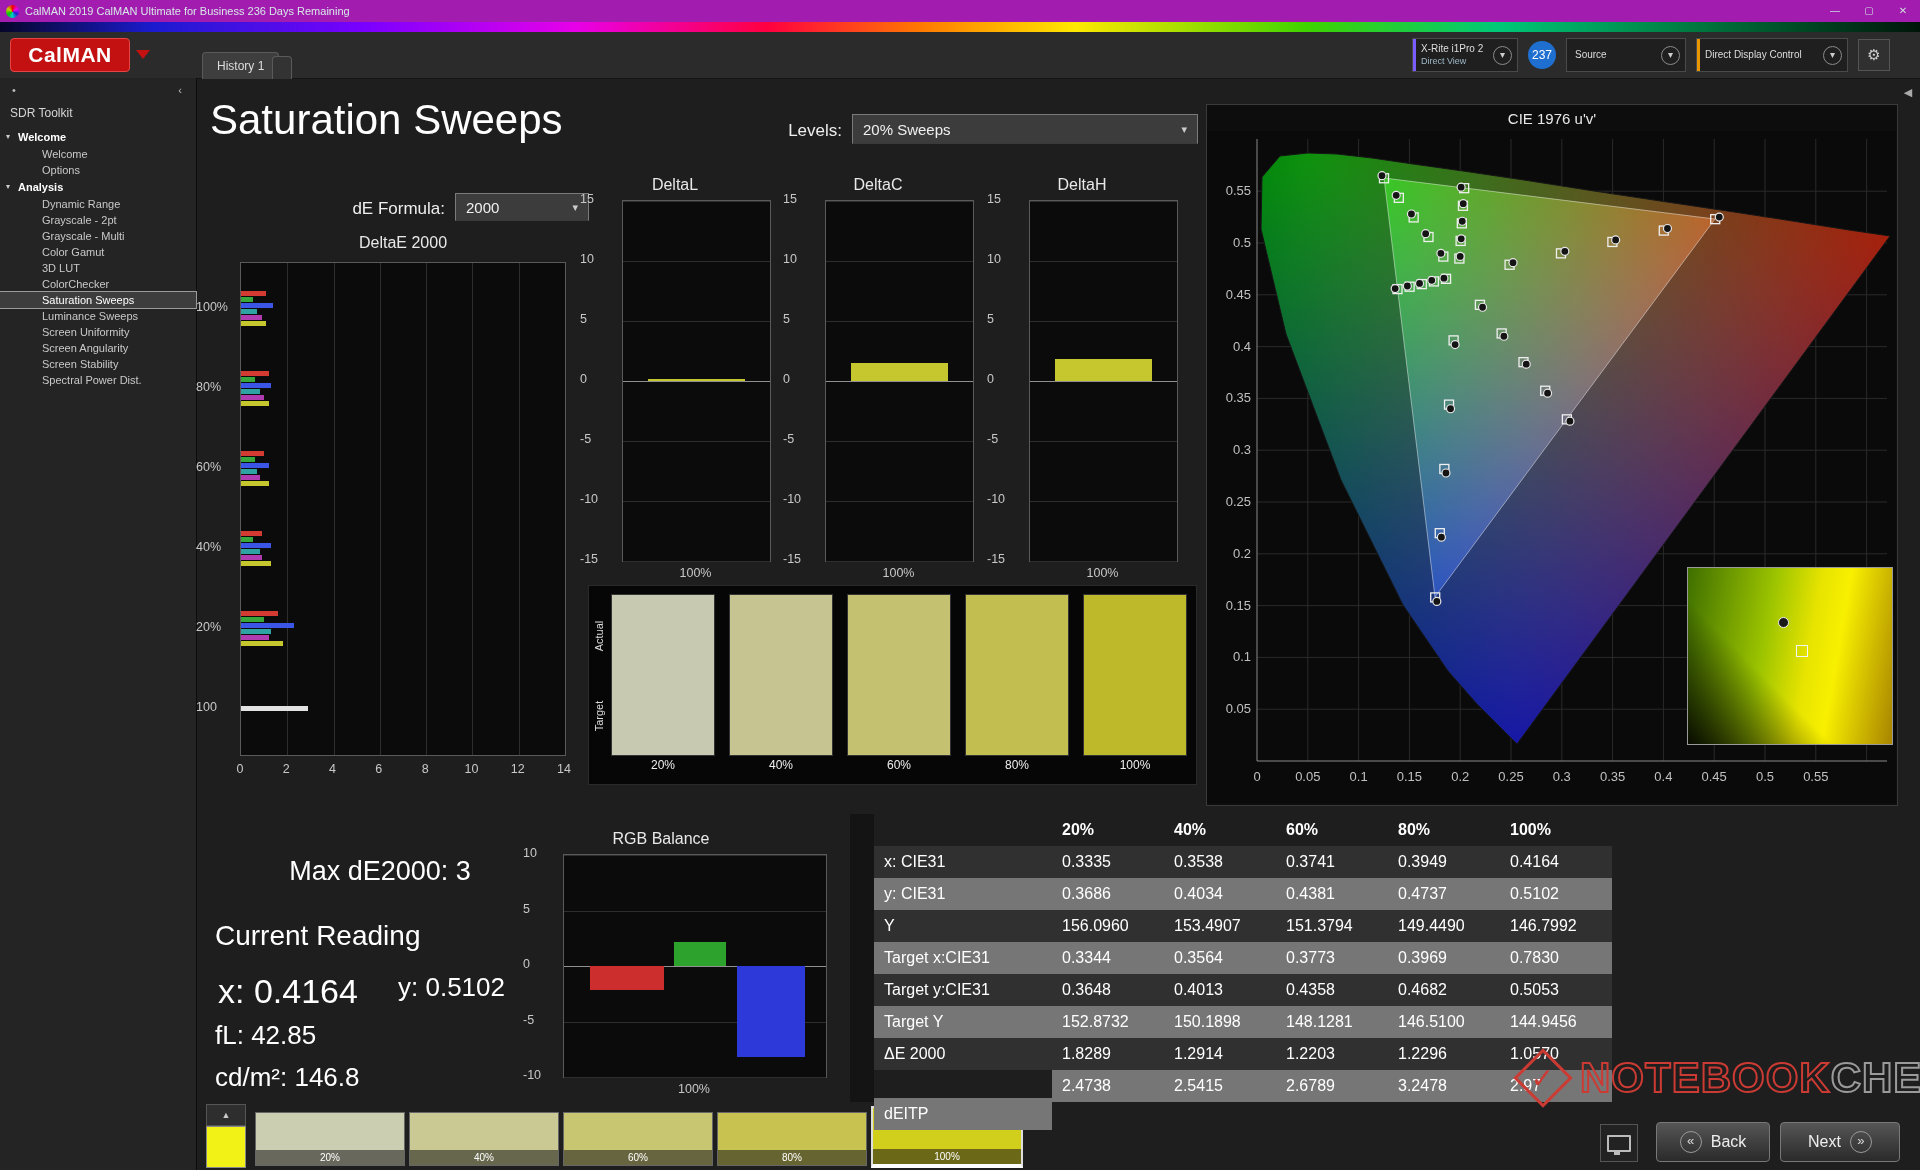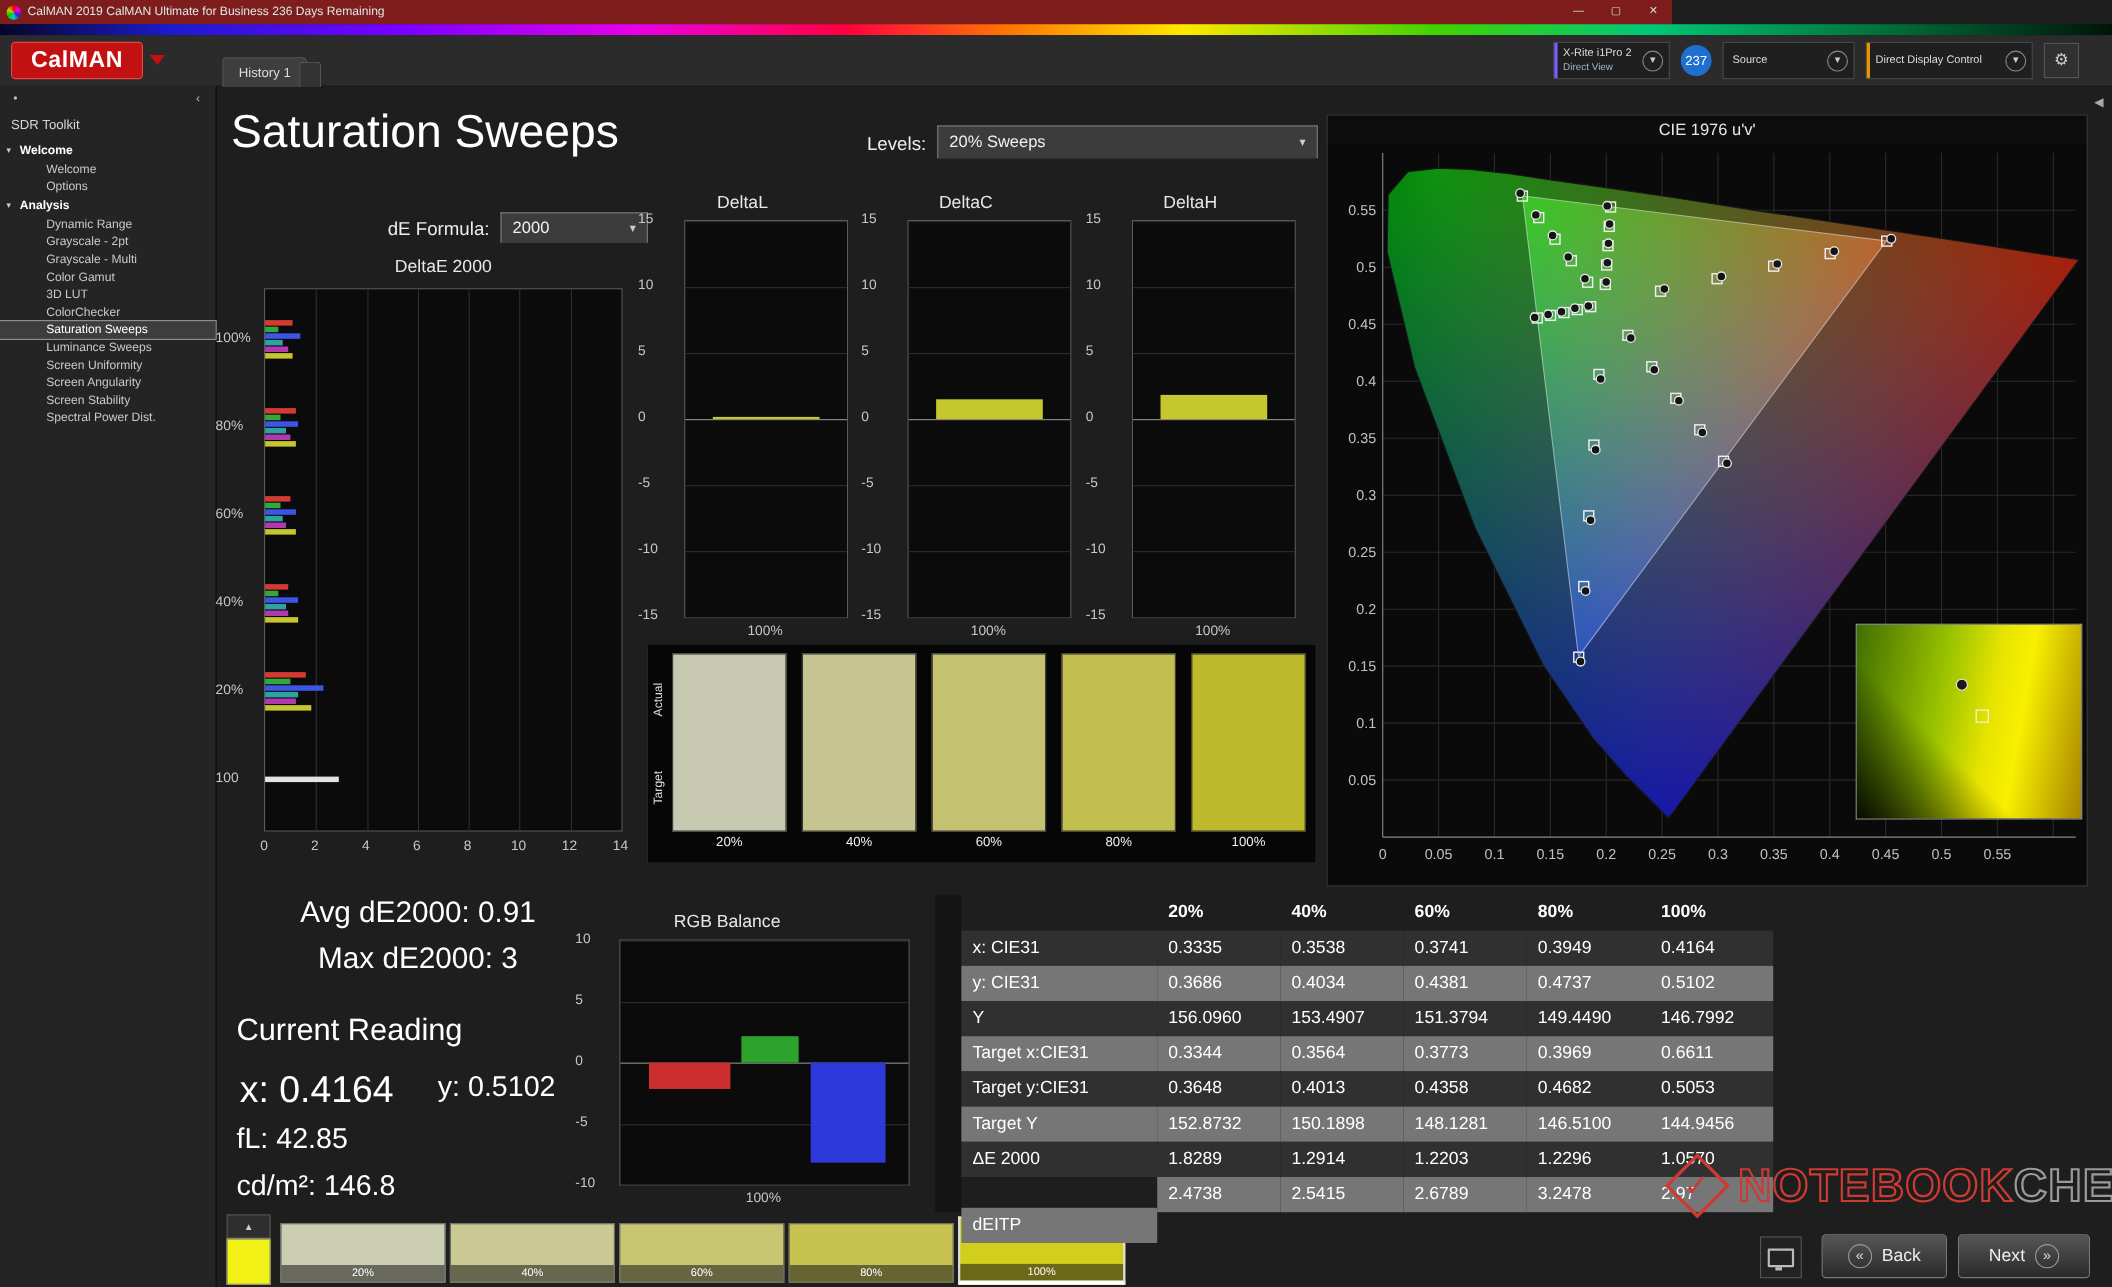--- a/index.html
+++ b/index.html
@@ -1,21 +1,21 @@
 <!DOCTYPE html>
 <html><head>
 <meta charset="utf-8">
 <style>
   html,body{margin:0;padding:0;width:1920px;height:1170px;background:#1e1e1e;overflow:hidden;
     font-family:"Liberation Sans","DejaVu Sans",sans-serif;-webkit-font-smoothing:antialiased;}
   #app{position:relative;width:1920px;height:1170px;background:#1e1e1e;}
   .abs{position:absolute;}
 
   
-  .titlebar{position:absolute;left:0;top:0;width:1520px;height:22px;background:#7f1d1d;display:flex;align-items:center;color:#d8e8e8;font-size:11px;}
+  .titlebar{position:absolute;left:0;top:0;width:1920px;height:22px;background:#a21caf;display:flex;align-items:center;color:#d8e8e8;font-size:11px;}
   .tb-logo{width:13px;height:13px;border-radius:50%;margin:0 6px 0 6px;background:conic-gradient(#e00,#e0e,#22c,#0cc,#0c0,#cc0,#e00);}
   .tb-title{flex:1;}
   .tb-btn{width:34px;text-align:center;line-height:22px;color:#cfdede;font-size:10px;}
 
   .rainbow{position:absolute;left:0;top:22px;width:1920px;height:10px;
     background:linear-gradient(90deg,#06062a 0%,#1b1bcf 8%,#7a00ff 19%,#e800e8 30%,#ff0040 40%,#ff7a00 48%,#ffe800 56%,#3fd400 68%,#00c878 78%,#007a40 88%,#001408 100%);}
 
   
   .header{position:absolute;left:0;top:32px;width:1920px;height:46px;background:#2b2b2b;border-bottom:1px solid #141414;}
   .logo-box{position:absolute;left:10px;top:6px;width:118px;height:32px;background:#c31111;border:1px solid #e54545;border-radius:4px;color:#fff;font-size:21px;font-weight:bold;text-align:center;line-height:32px;letter-spacing:0.5px;}
@@ -475,21 +475,20 @@
         <circle cx="340.57599999999996" cy="262.22" r="4" fill="#141414" stroke="#e8e8e8" stroke-width="1.2"></circle>
         <rect x="355.38" y="283.8272" width="9" height="9" fill="none" stroke="#f0f0f0" stroke-width="1.3"></rect>
         <circle cx="362.928" cy="290.192" r="4" fill="#141414" stroke="#e8e8e8" stroke-width="1.2"></circle>
       </svg>
     <div class="cie-inset">
       <div class="inset-circle"></div>
       <div class="inset-square"></div>
     </div>
   </div>
 
-  <div class="reading" style="left:230px;top:814px;width:300px;text-align:center;font-size:27px">Avg dE2000: 0.91</div>
   <div class="reading" style="left:230px;top:856px;width:300px;text-align:center;font-size:27px">Max dE2000: 3</div>
   <div class="reading" style="left:215px;top:920px;font-size:28px">Current Reading</div>
   <div class="reading" style="left:218px;top:972px;font-size:34px">x: 0.4164</div>
   <div class="reading" style="left:398px;top:972px;font-size:26px">y: 0.5102</div>
   <div class="reading" style="left:215px;top:1020px;font-size:26px">fL: 42.85</div>
   <div class="reading" style="left:215px;top:1062px;font-size:26px">cd/m²: 146.8</div>
 
   <div class="chart-title" style="left:510px;top:830px;width:302px">RGB Balance</div>
   <div class="abs" id="rgb-wrap" style="left:523px;top:854px;width:302px;height:252px">
       <div class="plotbox2" style="left: 40px; top: 0px; width: 262px; height: 222px;">
@@ -538,21 +537,21 @@
       <div class="tcell rval" style="background: rgb(48, 48, 48);">153.4907</div>
       <div class="tcell rval" style="background: rgb(48, 48, 48);">151.3794</div>
       <div class="tcell rval" style="background: rgb(48, 48, 48);">149.4490</div>
       <div class="tcell rval" style="background: rgb(48, 48, 48);">146.7992</div>
       <div class="tcell lead"></div>
       <div class="tcell rlabel" style="background: rgb(118, 118, 118);">Target x:CIE31</div>
       <div class="tcell rval" style="background: rgb(118, 118, 118);">0.3344</div>
       <div class="tcell rval" style="background: rgb(118, 118, 118);">0.3564</div>
       <div class="tcell rval" style="background: rgb(118, 118, 118);">0.3773</div>
       <div class="tcell rval" style="background: rgb(118, 118, 118);">0.3969</div>
-      <div class="tcell rval" style="background: rgb(118, 118, 118);">0.6611</div>
+      <div class="tcell rval" style="background: rgb(118, 118, 118);">0.7830</div>
       <div class="tcell lead"></div>
       <div class="tcell rlabel" style="background: rgb(48, 48, 48);">Target y:CIE31</div>
       <div class="tcell rval" style="background: rgb(48, 48, 48);">0.3648</div>
       <div class="tcell rval" style="background: rgb(48, 48, 48);">0.4013</div>
       <div class="tcell rval" style="background: rgb(48, 48, 48);">0.4358</div>
       <div class="tcell rval" style="background: rgb(48, 48, 48);">0.4682</div>
       <div class="tcell rval" style="background: rgb(48, 48, 48);">0.5053</div>
       <div class="tcell lead"></div>
       <div class="tcell rlabel" style="background: rgb(118, 118, 118);">Target Y</div>
       <div class="tcell rval" style="background: rgb(118, 118, 118);">152.8732</div>

